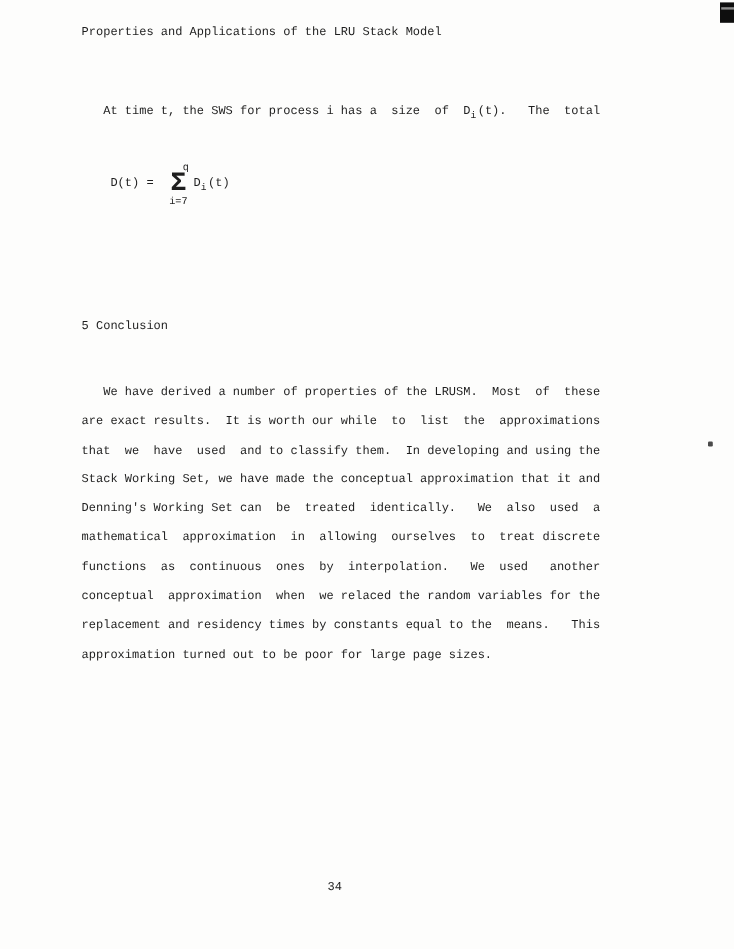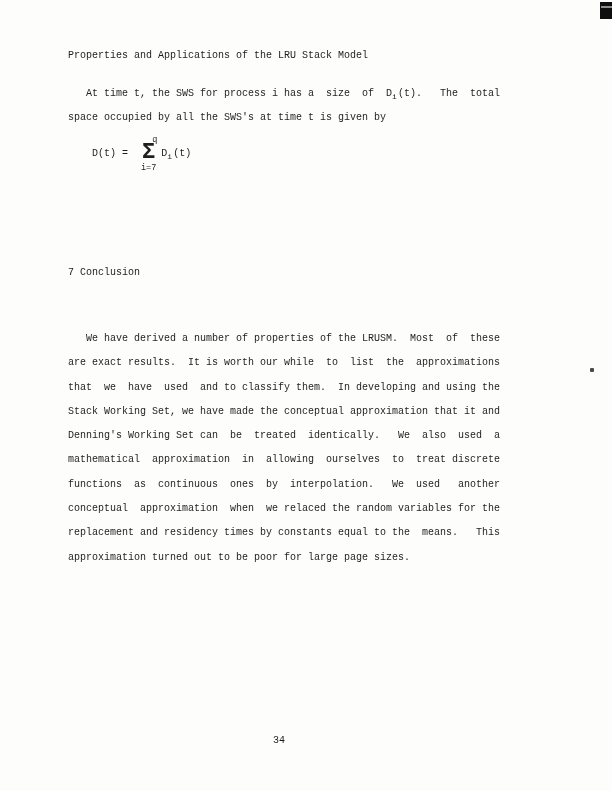--- a/index.html
+++ b/index.html
@@ -20,25 +20,25 @@
     line-height: 24.3px;
   }
   .tblock .tline { height: 24.3px; }
   sub {
     font-size: 8px;
     display: inline-block;
     width: 6px;
     vertical-align: -3px;
     line-height: 8px;
   }
-  .header-line   { left: 68px; top: 44px; text-align: right; }
+  .header-line   { left: 68px; top: 16px; text-align: right; }
   .para-1        { left: 68px; top: 82px; }
   .para-2        { left: 68px; top: 187px; }
   .sect-heading  { left: 68px; top: 261px; }
-  .para-3        { left: 68px; top: 327px; }
+  .para-3        { left: 68px; top: 316px; }
   .page-number   { left: 253px; top: 729px; margin-left: 20px; }
 
   .formula {
     position: absolute;
     left: 92px;
     top: 134px;
     height: 40px;
     display: flex;
     align-items: center;
     font-size: 10px;
@@ -80,32 +80,32 @@
 
 <div class="page">
 
   <div class="corner-mark">
     <div class="corner-mark-stripe"></div>
   </div>
   <div class="speck"></div>
 
   <div class="tblock header-line">Properties and Applications of the LRU Stack Model</div>
 
-  <div class="tblock para-1"><div class="tline">   At time t, the SWS for process i has a  size  of  D<sub>i</sub>(t).   The  total</div><div class="tline">space occupied by all the SWS's at time t is given by</div></div>
+  <div class="tblock para-1"><div class="tline">   At time t, the SWS for process i has a  size  of  D<sub>i</sub>(t).   The  total</div></div>
 
   <div class="formula">
     <span class="f-lhs">D(t) = </span>
     <span class="f-stack">
       <span class="f-upper">q</span>
       <span class="f-sigma">Σ</span>
       <span class="f-lower">i=7</span>
     </span>
     <span class="f-rhs"><span>D</span><sub>i</sub><span>(t)</span></span>
   </div>
 
 
-  <div class="tblock sect-heading">7 Conclusion</div>
+  <div class="tblock sect-heading">5 Conclusion</div>
 
   <div class="tblock para-3"><div class="tline">   We have derived a number of properties of the LRUSM.  Most  of  these</div><div class="tline">are exact results.  It is worth our while  to  list  the  approximations</div><div class="tline">that  we  have  used  and to classify them.  In developing and using the</div><div class="tline">Stack Working Set, we have made the conceptual approximation that it and</div><div class="tline">Denning's Working Set can  be  treated  identically.   We  also  used  a</div><div class="tline">mathematical  approximation  in  allowing  ourselves  to  treat discrete</div><div class="tline">functions  as  continuous  ones  by  interpolation.   We  used   another</div><div class="tline">conceptual  approximation  when  we relaced the random variables for the</div><div class="tline">replacement and residency times by constants equal to the  means.   This</div><div class="tline">approximation turned out to be poor for large page sizes.</div></div>
 
   <div class="tblock page-number">34</div>
 
 </div>
 
 </body></html>

